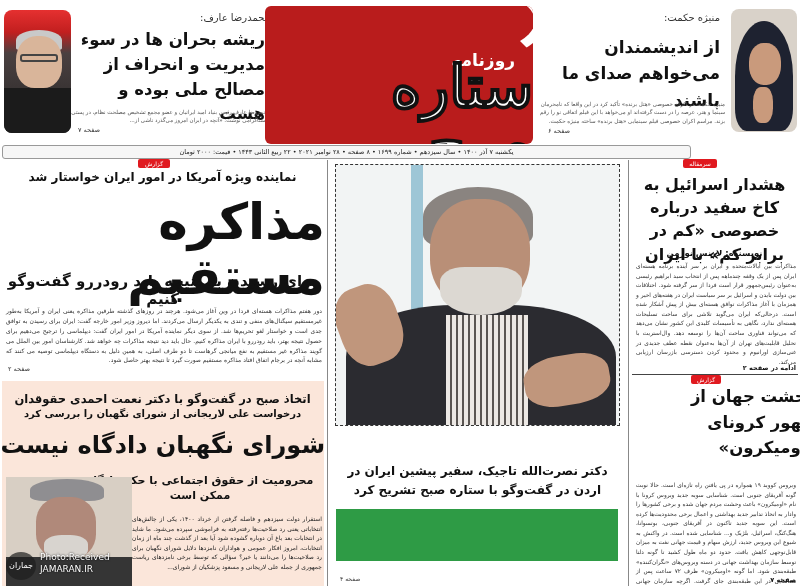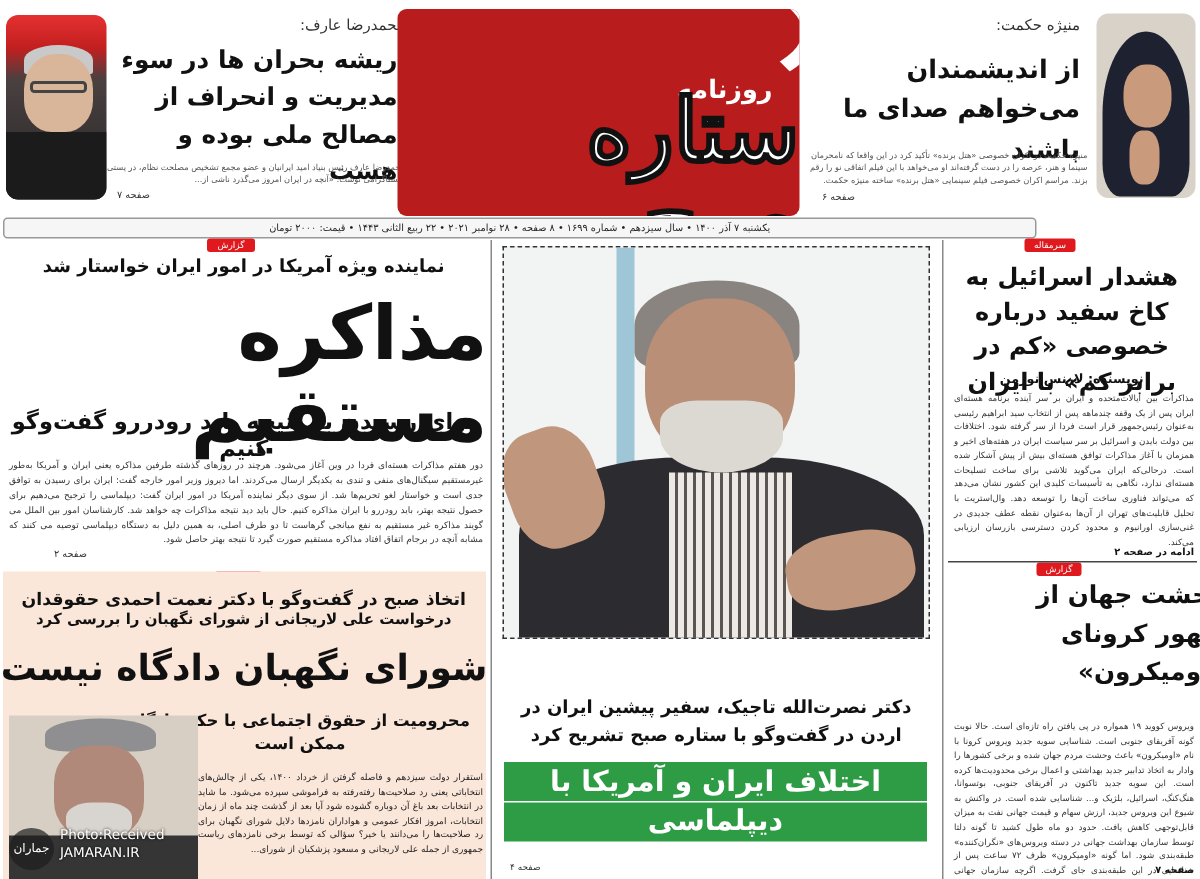--- a/index.html
+++ b/index.html
@@ -39,21 +39,21 @@
   .datebar { left: 2px; top: 145px; width: 689px; height: 14px; border: 1px solid #999; border-radius: 3px; background: #f6f6f6; font-size: 6.5px; text-align: center; line-height: 12px; color: #222; }
 
   
   .tag { height: 9px; background: #e0191f; color: #fff; font-size: 6px; text-align: center; line-height: 9px; border-radius: 2px; }
 
   
   .lead-kicker { left: 0; top: 170px; width: 325px; text-align: center; font-size: 12px; font-weight: bold; }
   .lead-headline { left: 0; top: 195px; width: 325px; text-align: right; font-size: 50px; font-weight: bold; letter-spacing: -1px; line-height: 1.1; }
   .lead-sub { left: 0; top: 272px; width: 325px; text-align: center; font-size: 15px; font-weight: bold; }
   .lead-body { left: 6px; top: 306px; width: 316px; font-size: 6px; line-height: 1.65; text-align: justify; color: #333; }
-  .lead-page { left: 8px; top: 365px; font-size: 6.5px; color: #333; margin-left: 28px; }
+  .lead-page { left: 8px; top: 365px; font-size: 6.5px; color: #333; }
 
   
   .interview-box { left: 2px; top: 381px; width: 322px; height: 205px; background: #fbe6da; }
   .iv-kicker { left: 0; top: 392px; width: 325px; text-align: center; font-size: 11.5px; font-weight: bold; }
   .iv-sub { left: 0; top: 408px; width: 325px; text-align: center; font-size: 10px; font-weight: bold; }
   .iv-headline { left: 0; top: 431px; width: 325px; text-align: right; font-size: 24px; font-weight: bold; }
   .iv-sub2 { left: 80px; top: 473px; width: 240px; text-align: center; font-size: 11px; font-weight: bold; line-height: 1.4; }
   .iv-body { left: 132px; top: 514px; width: 190px; font-size: 6px; line-height: 1.6; text-align: justify; color: #222; }
   .iv-photo { left: 6px; top: 477px; width: 126px; height: 109px; background: #d8cfc4; overflow: hidden; }
   .iv-photo .cap { position: absolute; left: 24px; top: 2px; width: 74px; height: 22px; background: #8f8e91; border-radius: 50% 50% 20% 20%; }
@@ -163,21 +163,20 @@
   <div class="jacket"></div>
   <div class="shirt"></div>
   <div class="hair"></div>
   <div class="face"></div>
   <div class="beard"></div>
   <div class="hand-l"></div>
   <div class="hand-r"></div>
 </div>
 <div class="abs center-caption rtl">دکتر نصرت‌الله تاجیک، سفیر پیشین ایران در اردن در گفت‌وگو با ستاره صبح تشریح کرد</div>
 <div class="abs green-band">
-  <div class="line rtl">اختلاف ایران و آمریکا با دیپلماسی</div>
   <div class="sep"></div>
 </div>
 <div class="abs center-page rtl">صفحه ۴</div>
 
 <div class="abs ed-headline rtl">هشدار اسرائیل به کاخ سفید درباره خصوصی «کم در برابر کم» با ایران</div>
 <div class="abs ed-author rtl">نویسنده: لارنس نورمن</div>
 <div class="abs ed-body rtl">مذاکرات بین ایالات‌متحده و ایران بر سر آینده برنامه هسته‌ای ایران پس از یک وقفه چندماهه پس از انتخاب سید ابراهیم رئیسی به‌عنوان رئیس‌جمهور قرار است فردا از سر گرفته شود. اختلافات بین دولت بایدن و اسرائیل بر سر سیاست ایران در هفته‌های اخیر و همزمان با آغاز مذاکرات توافق هسته‌ای بیش از پیش آشکار شده است. درحالی‌که ایران می‌گوید تلاشی برای ساخت تسلیحات هسته‌ای ندارد، نگاهی به تأسیسات کلیدی این کشور نشان می‌دهد که می‌تواند فناوری ساخت آن‌ها را توسعه دهد. وال‌استریت با تحلیل قابلیت‌های تهران از آن‌ها به‌عنوان نقطه عطف جدیدی در غنی‌سازی اورانیوم و محدود کردن دسترسی بازرسان ارزیابی می‌کند.</div>
 <div class="abs ed-more rtl">ادامه در صفحه ۲</div>
 <div class="abs rc-divider"></div>
 

